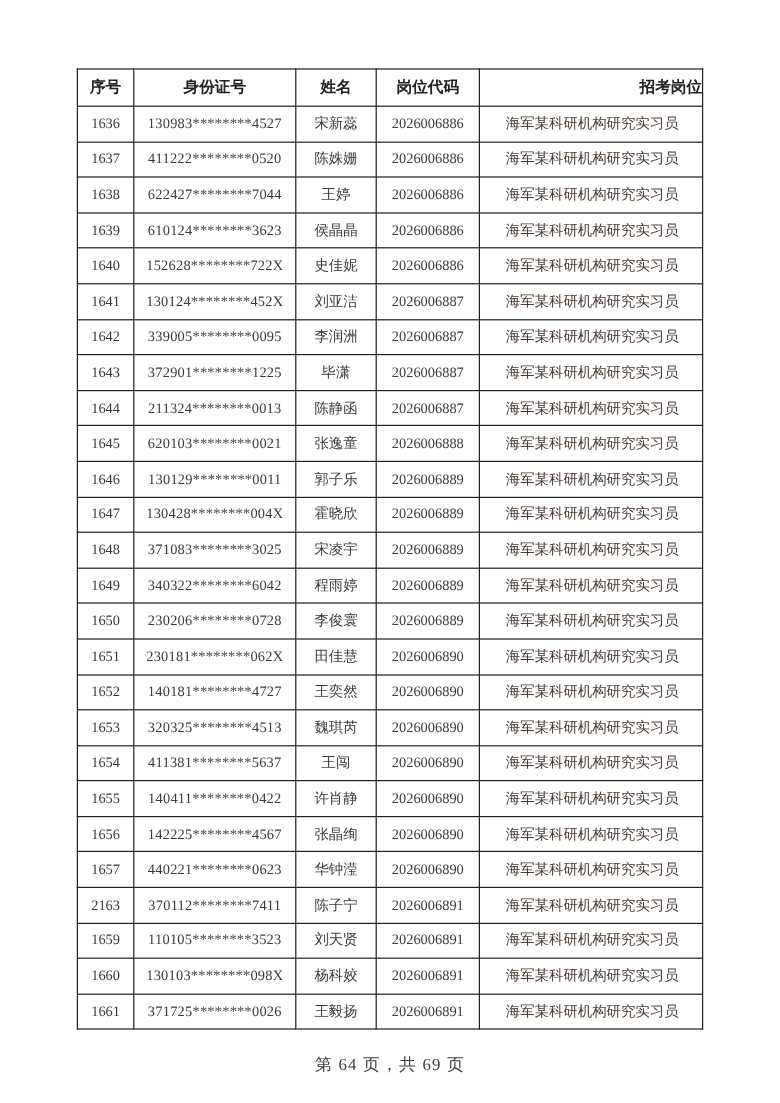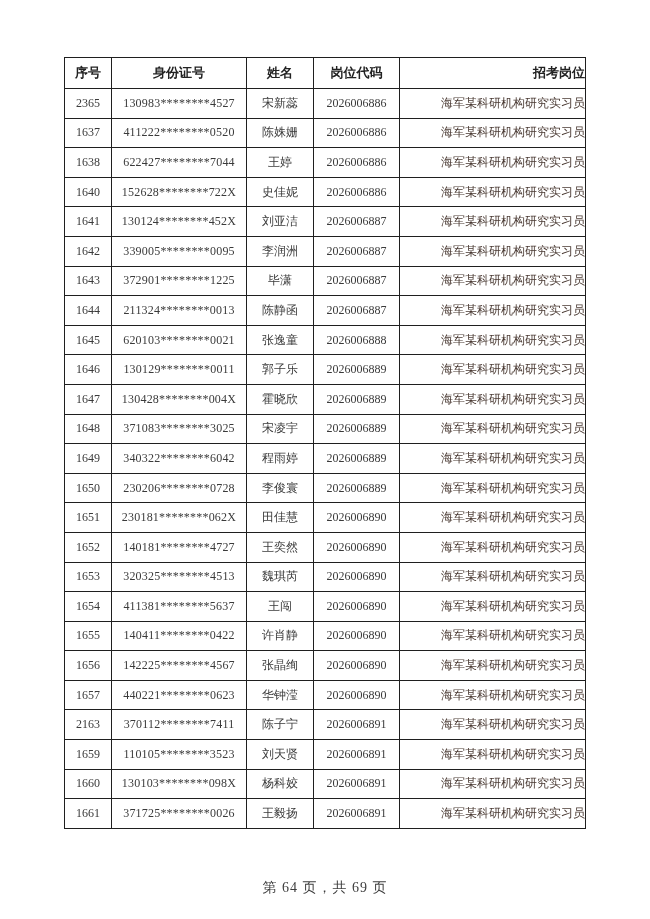--- a/index.html
+++ b/index.html
@@ -37,21 +37,21 @@
     overflow: hidden;
   }
   .roster thead th {
     height: 31px;
     font-size: 13px;
     font-weight: bold;
     color: #222;
   }
   .roster tbody tr { height: 29.6px; }
   .roster td.cell-position, .roster th.col-position {
-    text-align: right;
+    text-align: center;
     padding-left: 2px;
   }
   .roster th.col-position { text-align: right; }
   .roster td.cell-position { color: var(--position-color); }
   .roster td.cell-id { letter-spacing: 0.2px; }
   .footer {
     position: absolute;
     left: 0; top: 879px;
     width: 100%;
     text-align: center;
@@ -76,37 +76,44 @@
       <tr>
           <th class="col-no">序号</th>
           <th class="col-id">身份证号</th>
           <th class="col-name">姓名</th>
           <th class="col-code">岗位代码</th>
           <th class="col-position">招考岗位</th>
         </tr>
     </thead>
     <tbody>
         <tr>
-          <td class="cell-no">2365</td>
+          <td class="cell-no">1636</td>
           <td class="cell-id">130983********4527</td>
           <td class="cell-name">宋新蕊</td>
           <td class="cell-code">2026006886</td>
           <td class="cell-position">海军某科研机构研究实习员</td>
         </tr>
         <tr>
           <td class="cell-no">1637</td>
           <td class="cell-id">411222********0520</td>
           <td class="cell-name">陈姝姗</td>
           <td class="cell-code">2026006886</td>
           <td class="cell-position">海军某科研机构研究实习员</td>
         </tr>
         <tr>
           <td class="cell-no">1638</td>
           <td class="cell-id">622427********7044</td>
           <td class="cell-name">王婷</td>
+          <td class="cell-code">2026006886</td>
+          <td class="cell-position">海军某科研机构研究实习员</td>
+        </tr>
+        <tr>
+          <td class="cell-no">1639</td>
+          <td class="cell-id">610124********3623</td>
+          <td class="cell-name">侯晶晶</td>
           <td class="cell-code">2026006886</td>
           <td class="cell-position">海军某科研机构研究实习员</td>
         </tr>
         <tr>
           <td class="cell-no">1640</td>
           <td class="cell-id">152628********722X</td>
           <td class="cell-name">史佳妮</td>
           <td class="cell-code">2026006886</td>
           <td class="cell-position">海军某科研机构研究实习员</td>
         </tr>

